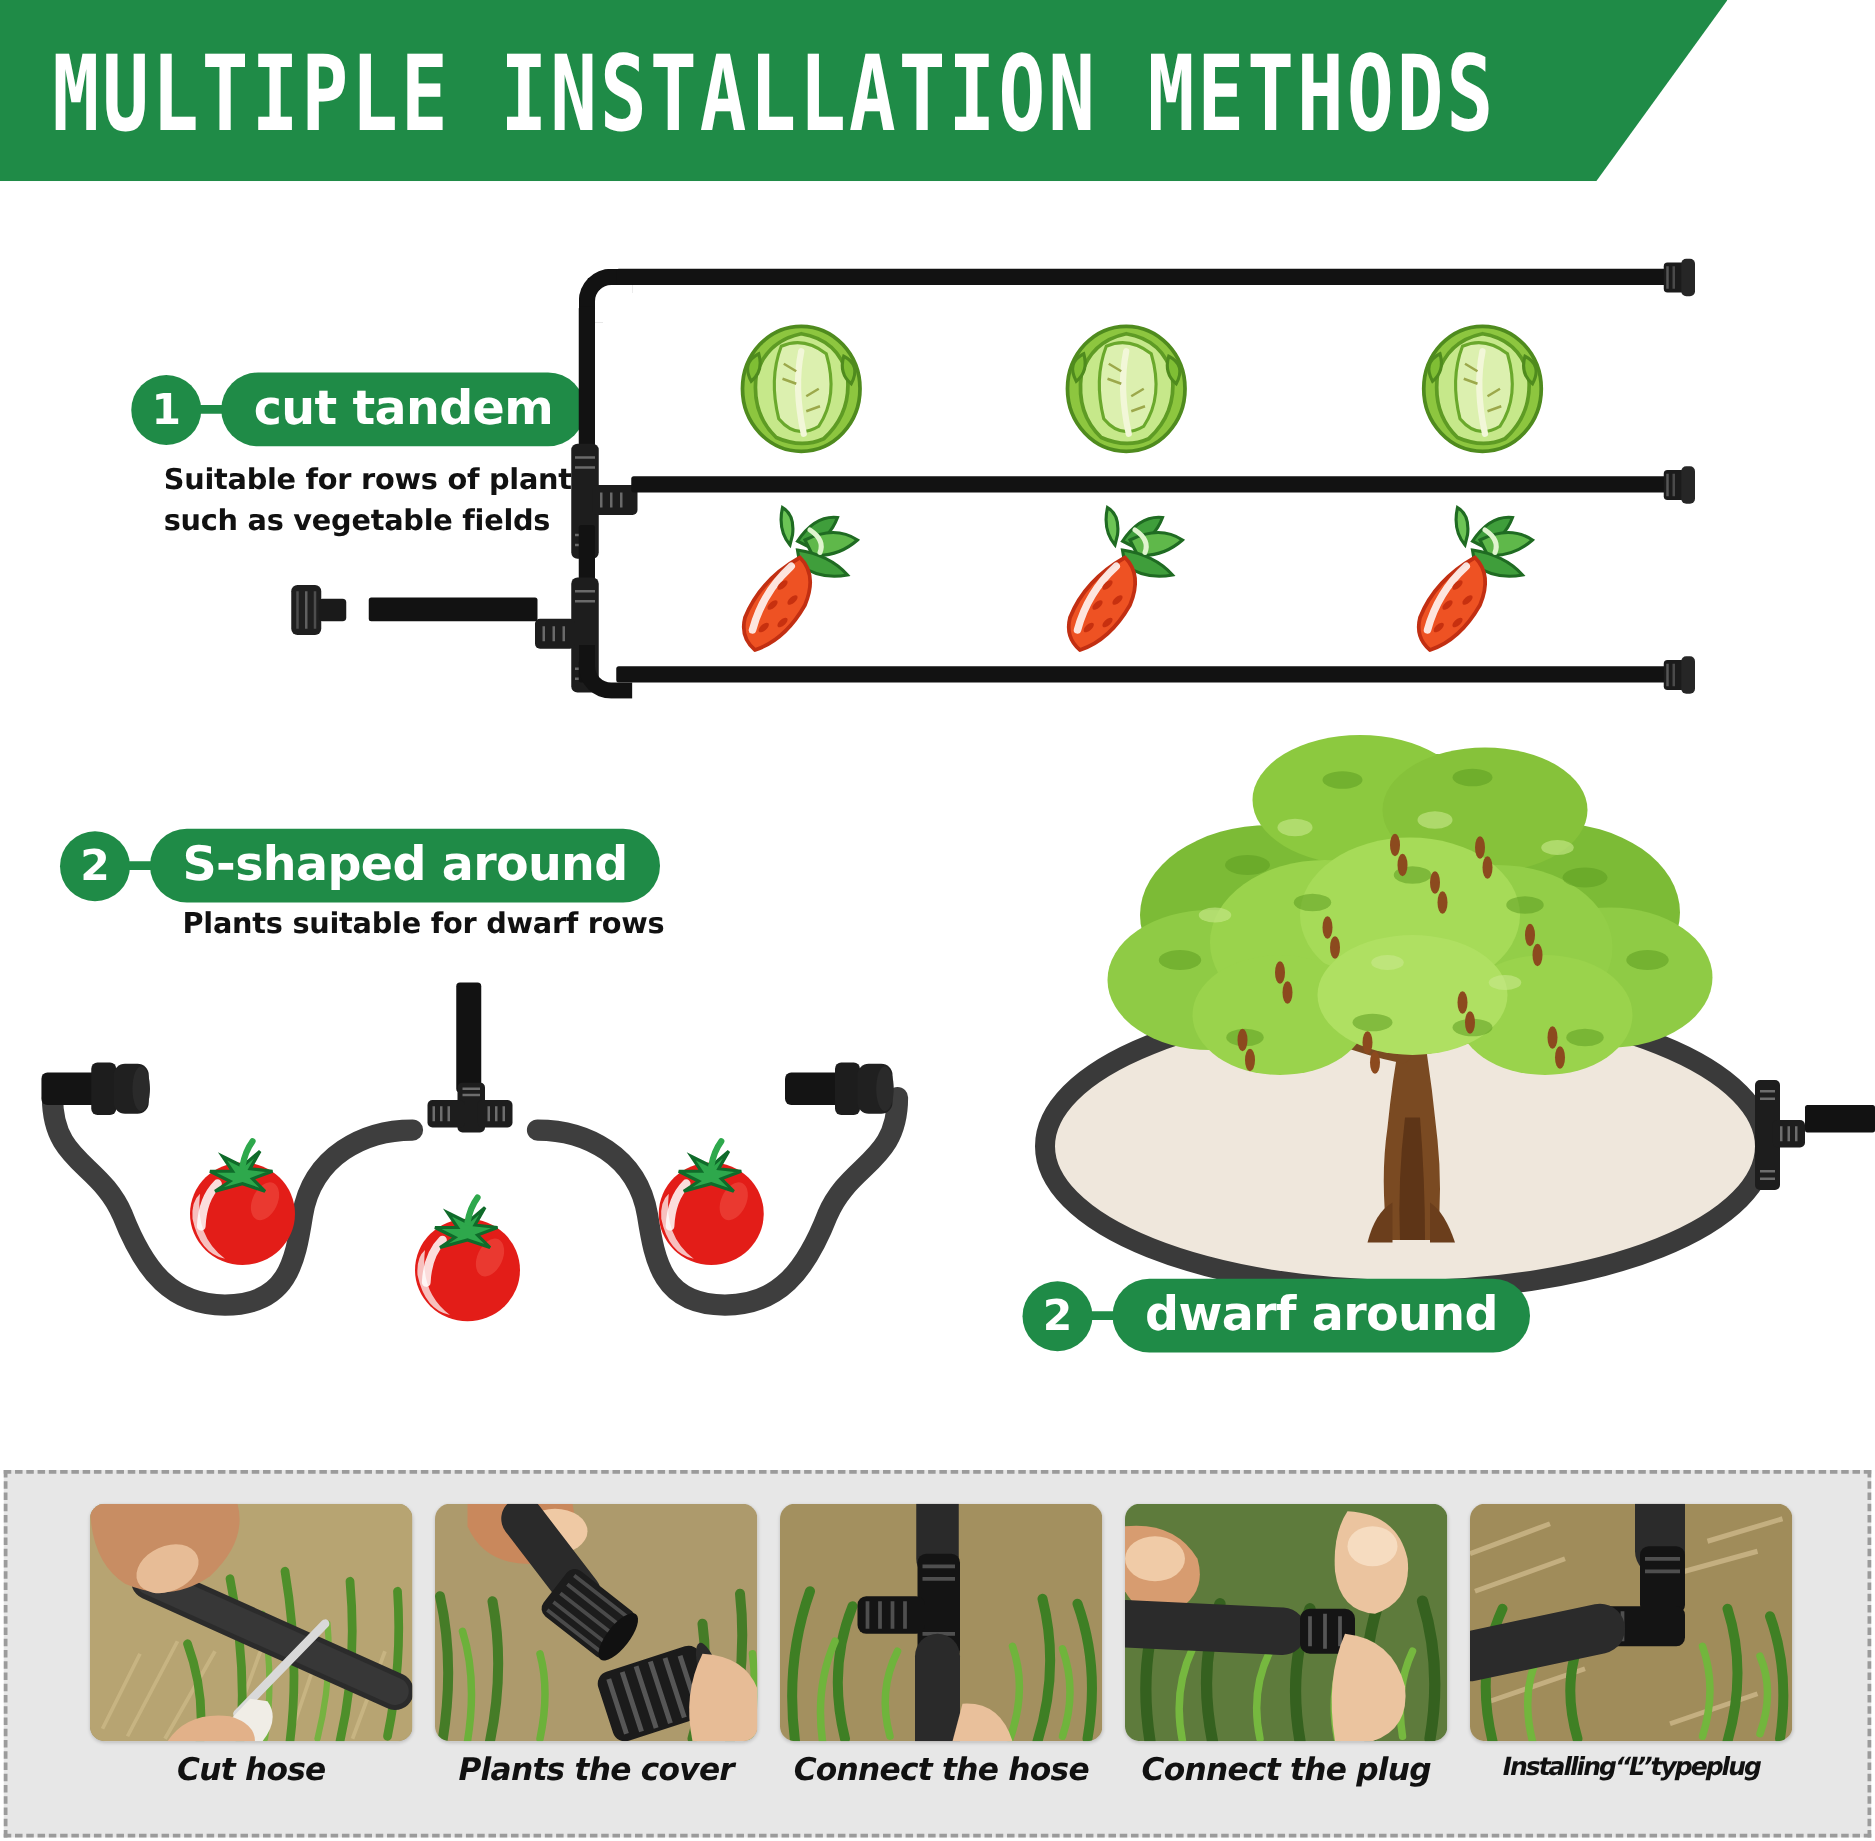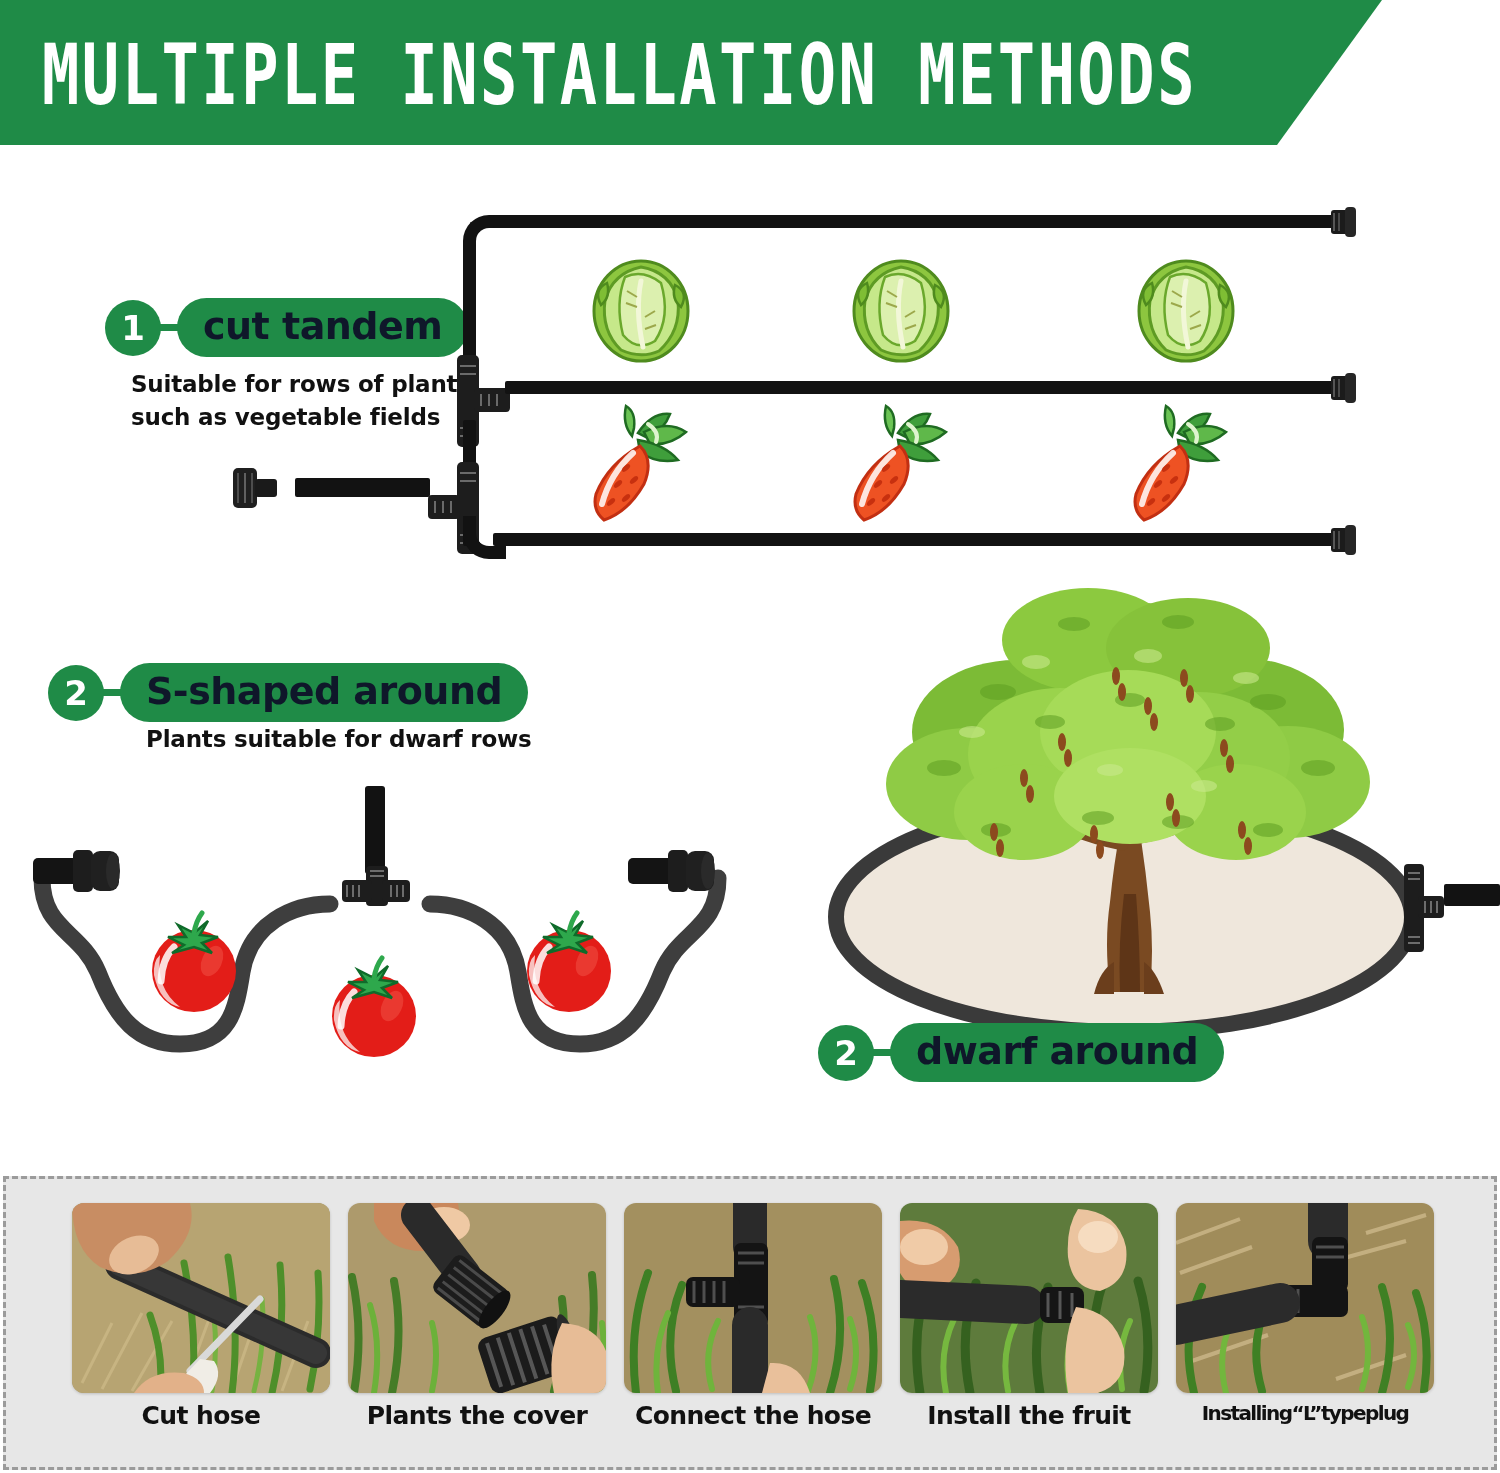--- a/index.html
+++ b/index.html
@@ -31,21 +31,21 @@
   .m-num{
     width:56px;height:56px;border-radius:50%;
     background:#1F8B47;color:#fff;
     display:flex;align-items:center;justify-content:center;
     font-size:34px;font-weight:bold;
     font-family:"DejaVu Sans", sans-serif;
     flex:0 0 auto;z-index:2;
   }
   .m-dash{width:20px;height:7px;background:#1F8B47;flex:0 0 auto;margin:0 -2px;}
   .m-pill{
-    background:#1F8B47;color:#0f172a;border-radius:32px;
+    background:#1F8B47;color:#ffffff;border-radius:32px;
     padding:6px 26px 9px 26px;
     font-size:38px;font-weight:bold;white-space:nowrap;
     font-family:"DejaVu Sans", sans-serif;
     letter-spacing:-0.5px;
   }
   .m-sub{
     position:absolute;color:#111;font-weight:bold;font-size:23px;
     line-height:1.42;white-space:pre-line;
     font-family:"DejaVu Sans", sans-serif;letter-spacing:-0.2px;
   }
@@ -94,21 +94,21 @@
     border:3px dashed #9b9b9b;
     box-sizing:border-box;
   }
   .photos{position:absolute;left:0;top:24px;width:1494px;height:190px;
           display:flex;justify-content:center;gap:18px;}
   .photo{
     width:258px;height:190px;border-radius:12px;overflow:hidden;position:relative;
     box-shadow:0 1px 3px rgba(0,0,0,.18);
   }
   .cap-row{position:absolute;left:0;top:222px;width:1494px;height:46px;
-           display:flex;justify-content:center;gap:18px;}
+           display:flex;justify-content:center;gap:18px;font-style:italic;}
   .cap{
     width:258px;text-align:center;font-size:25px;font-weight:bold;color:#111;
     font-family:"DejaVu Sans", sans-serif;letter-spacing:-0.6px;white-space:nowrap;
   }
   .cap.tight{letter-spacing:-1.6px;font-size:20px;}
 </style>
 </head>
 <body>
 
 <div class="page">
@@ -642,18 +642,18 @@
           <path d="M0 122 L104 100" stroke="#2B2B2B" stroke-width="40" stroke-linecap="round"></path>
         </svg>
       </div>
 
     </div>
 
     <div class="cap-row">
       <div class="cap">Cut hose</div>
       <div class="cap">Plants the cover</div>
       <div class="cap">Connect the hose</div>
-      <div class="cap">Install the fruit</div>
+      <div class="cap">Connect the plug</div>
       <div class="cap tight">Installing“L”typeplug</div>
     </div>
   </div>
 
 </div>
 
 </body></html>

